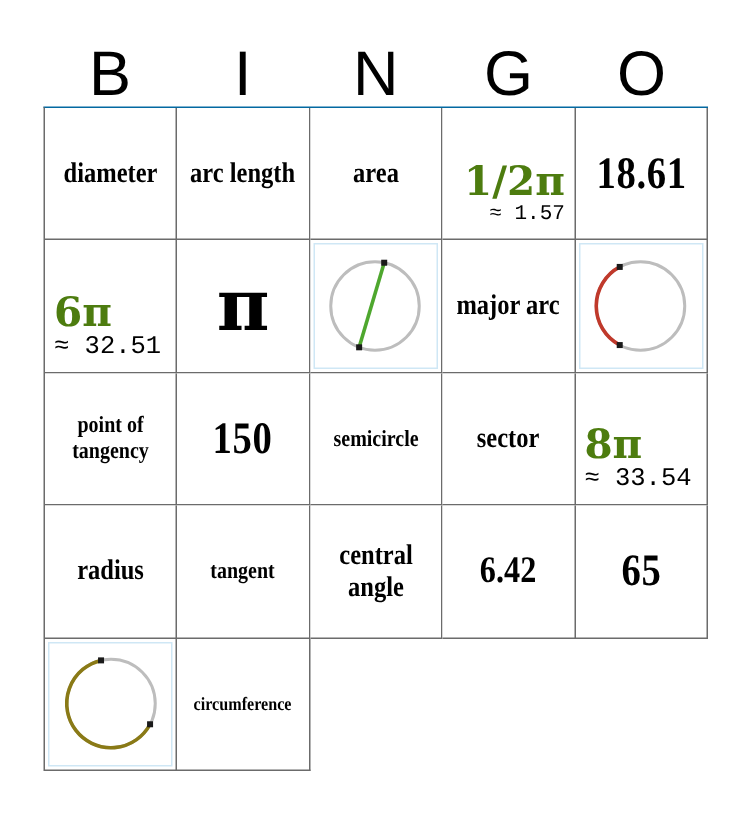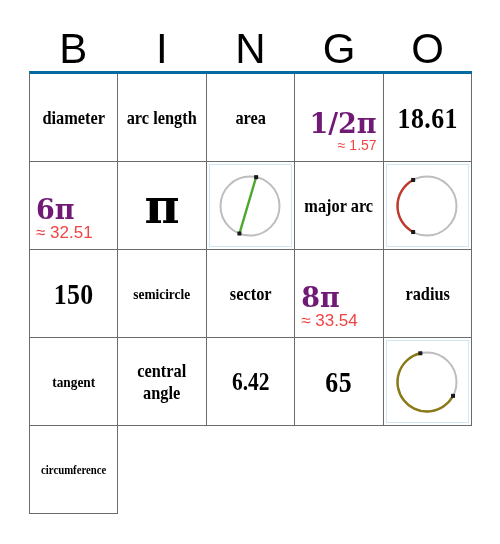--- a/index.html
+++ b/index.html
@@ -44,21 +44,21 @@
     letter-spacing: 0px;
   }
 
   
   #grid {
     position: absolute;
     left: 29px;
     top: 71px;
     width: 443px;
     height: 443px;
-    border-top: 3px solid #0369a1;
+    border-top: 1px solid #0369a1;
     border-left: 1px solid #6b6b6b;
     box-sizing: border-box;
     display: grid;
     grid-template-columns: repeat(5, 1fr);
     grid-template-rows: repeat(5, 1fr);
   }
   .cell {
     position: relative;
     border-right: 1px solid #6b6b6b;
     border-bottom: 1px solid #6b6b6b;
@@ -97,30 +97,30 @@
     width: 100%;
     height: 100%;
     padding: 0 4px 0 6px;
     box-sizing: border-box;
   }
   .pi-main {
     font-family: "DejaVu Serif", serif;
     font-weight: bold;
     font-size: 27px;
     line-height: 28px;
-    color: #701a75;
+    color: #4d7c0f;
     text-align: left;
     margin-top: 27px;
   }
   .pi-approx {
-    font-family: Liberation Sans, sans-serif;
+    font-family: Liberation Mono, monospace;
     font-weight: normal;
     font-size: 17px;
     line-height: 19px;
-    color: #ef4444;
+    color: #000000;
     text-align: left;
     margin-top: -1px;
   }
   .pi-cell.right .pi-main,
   .pi-cell.right .pi-approx { text-align: right; }
   .pi-cell.right { padding: 0 6px 0 2px; }
   .pi-cell.right .pi-approx { font-size: 14px; line-height: 16px; }
 
   .big-pi {
     font-family: "DejaVu Serif", serif;
@@ -204,20 +204,23 @@
         <div class="img-inner">
           <svg width="78" height="78" viewBox="0 0 78 78">
             <circle cx="39" cy="39" r="29.5" fill="none" stroke="#bdbdbd" stroke-width="2"></circle>
             <path d="M 25.150588897816228 12.953046010661652 A 29.5 29.5 0 0 0 25.15058889781622 65.04695398933835" fill="none" stroke="#c0392b" stroke-width="2.4" stroke-linecap="round"></path>
             <rect x="23.150588897816228" y="10.953046010661652" width="4" height="4" fill="#1a1a1a"></rect>
             <rect x="23.15058889781622" y="63.04695398933835" width="4" height="4" fill="#1a1a1a"></rect>
           </svg>
         </div>
       </div>
       <div class="cell">
+        <span class="txt word-sm">point of tangency</span>
+      </div>
+      <div class="cell">
         <span class="txt num">150</span>
       </div>
       <div class="cell">
         <span class="txt word-sm">semicircle</span>
       </div>
       <div class="cell">
         <span class="txt word">sector</span>
       </div>
       <div class="cell">
         <div class="pi-cell">

